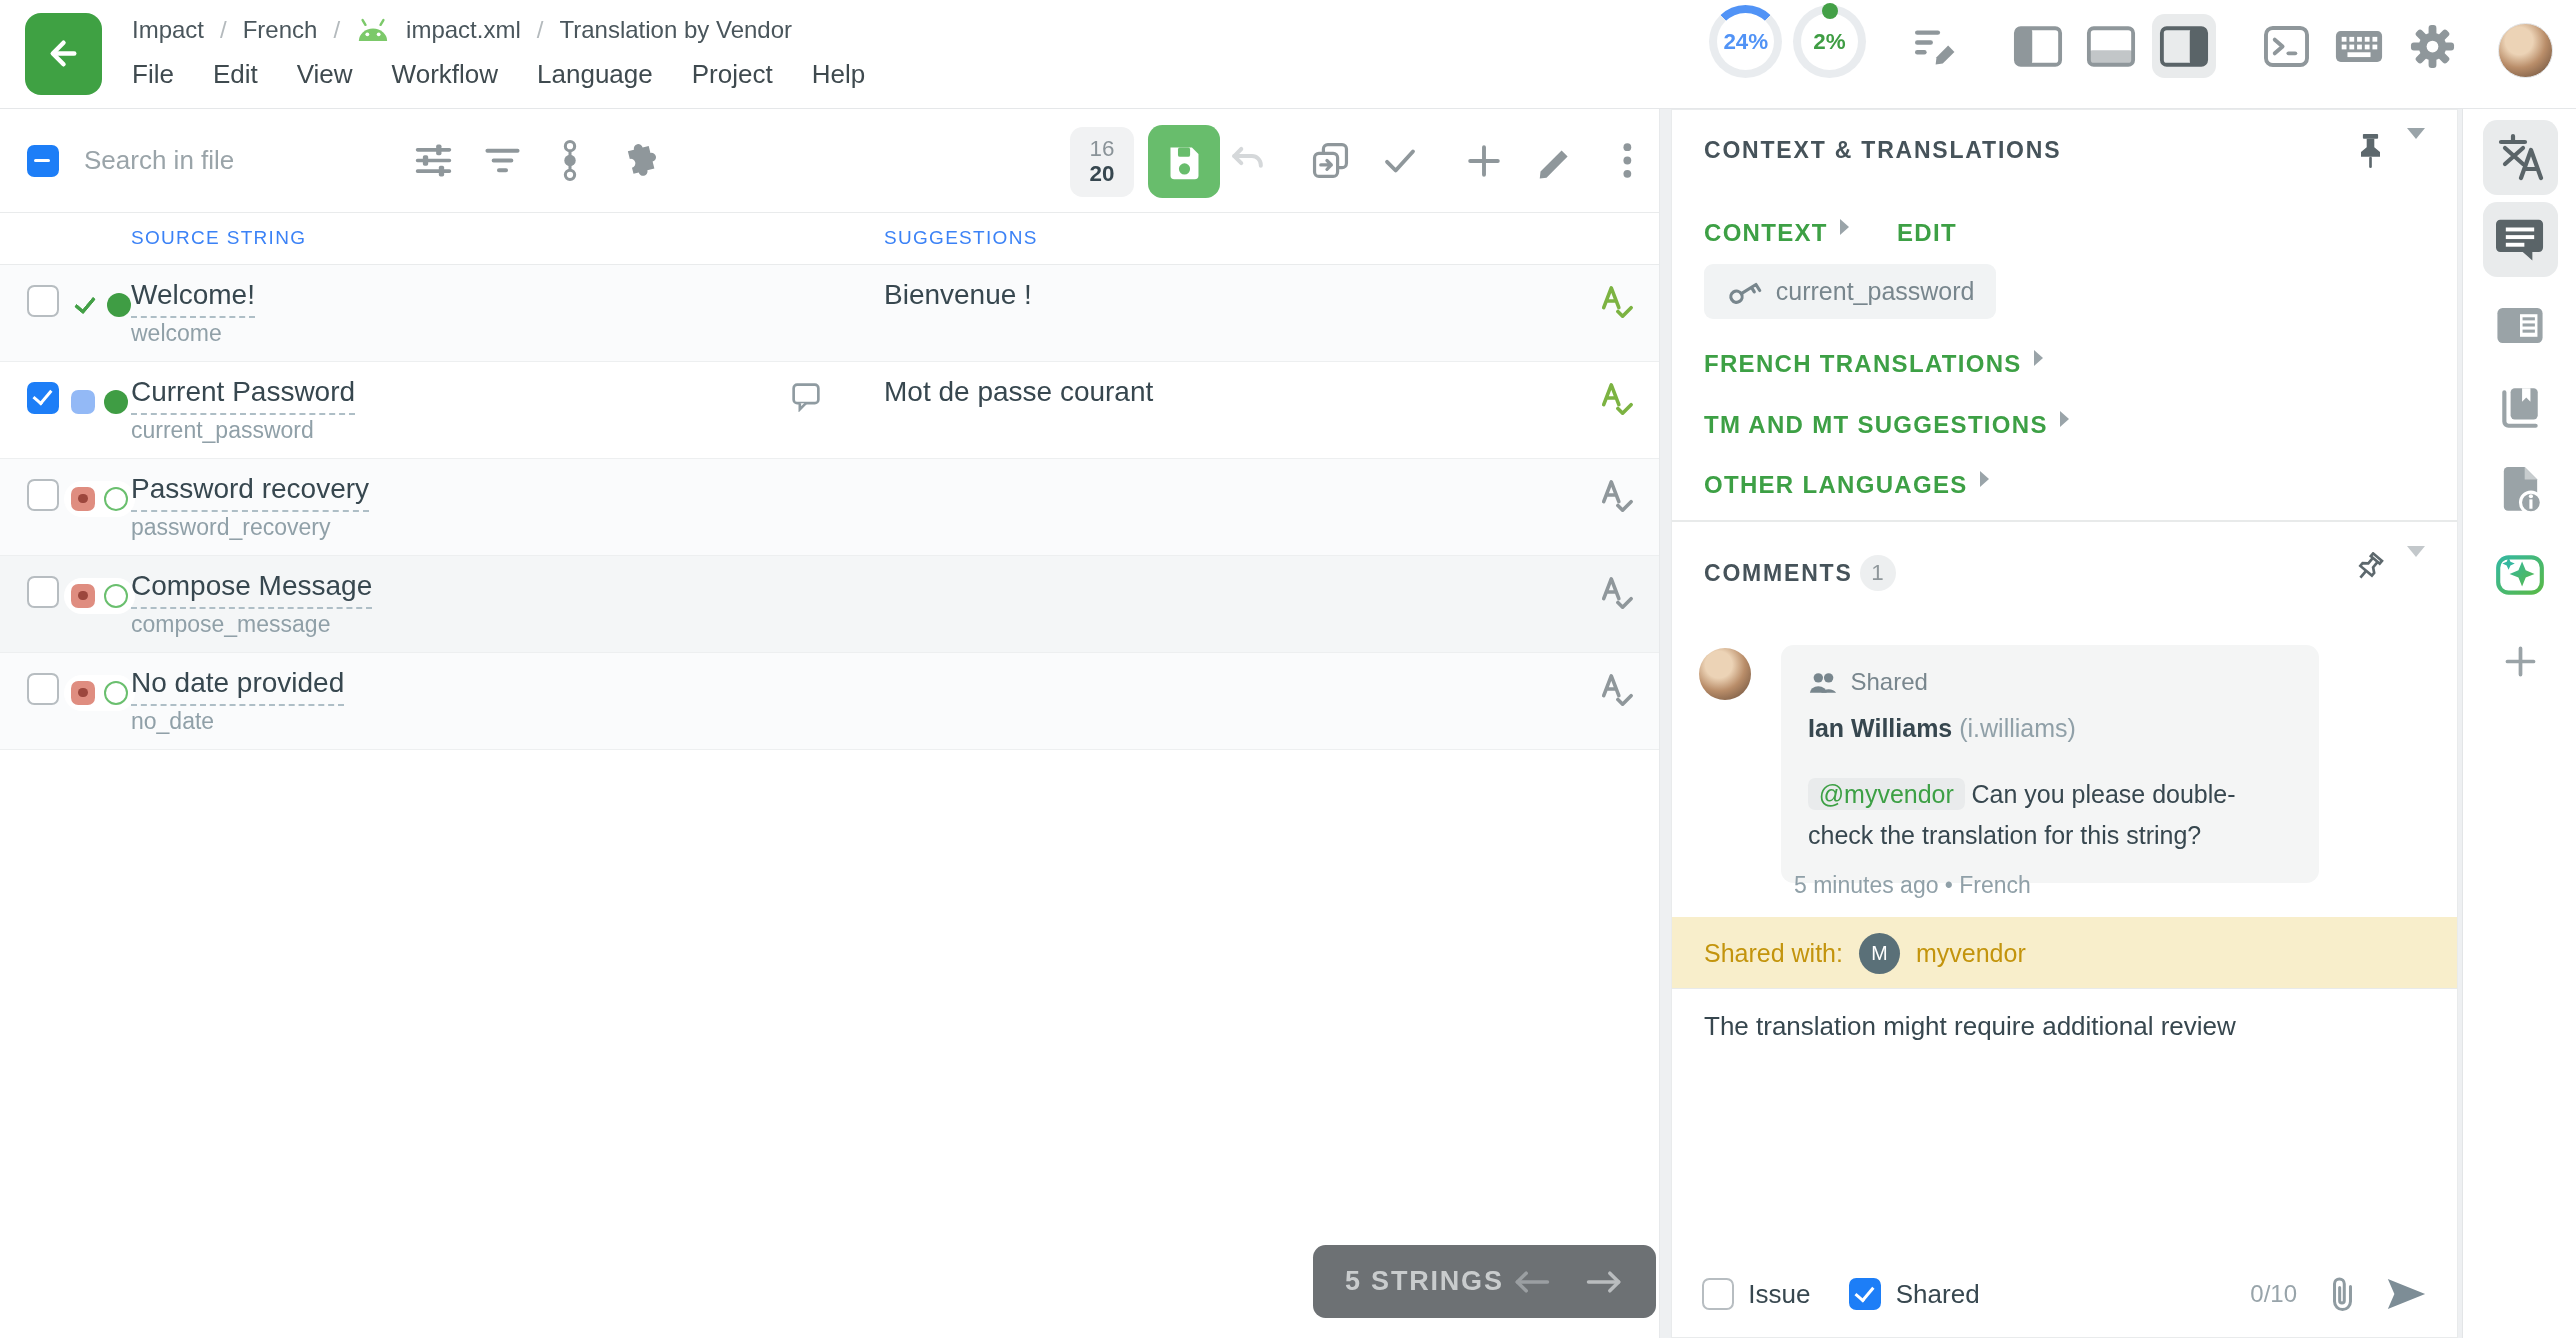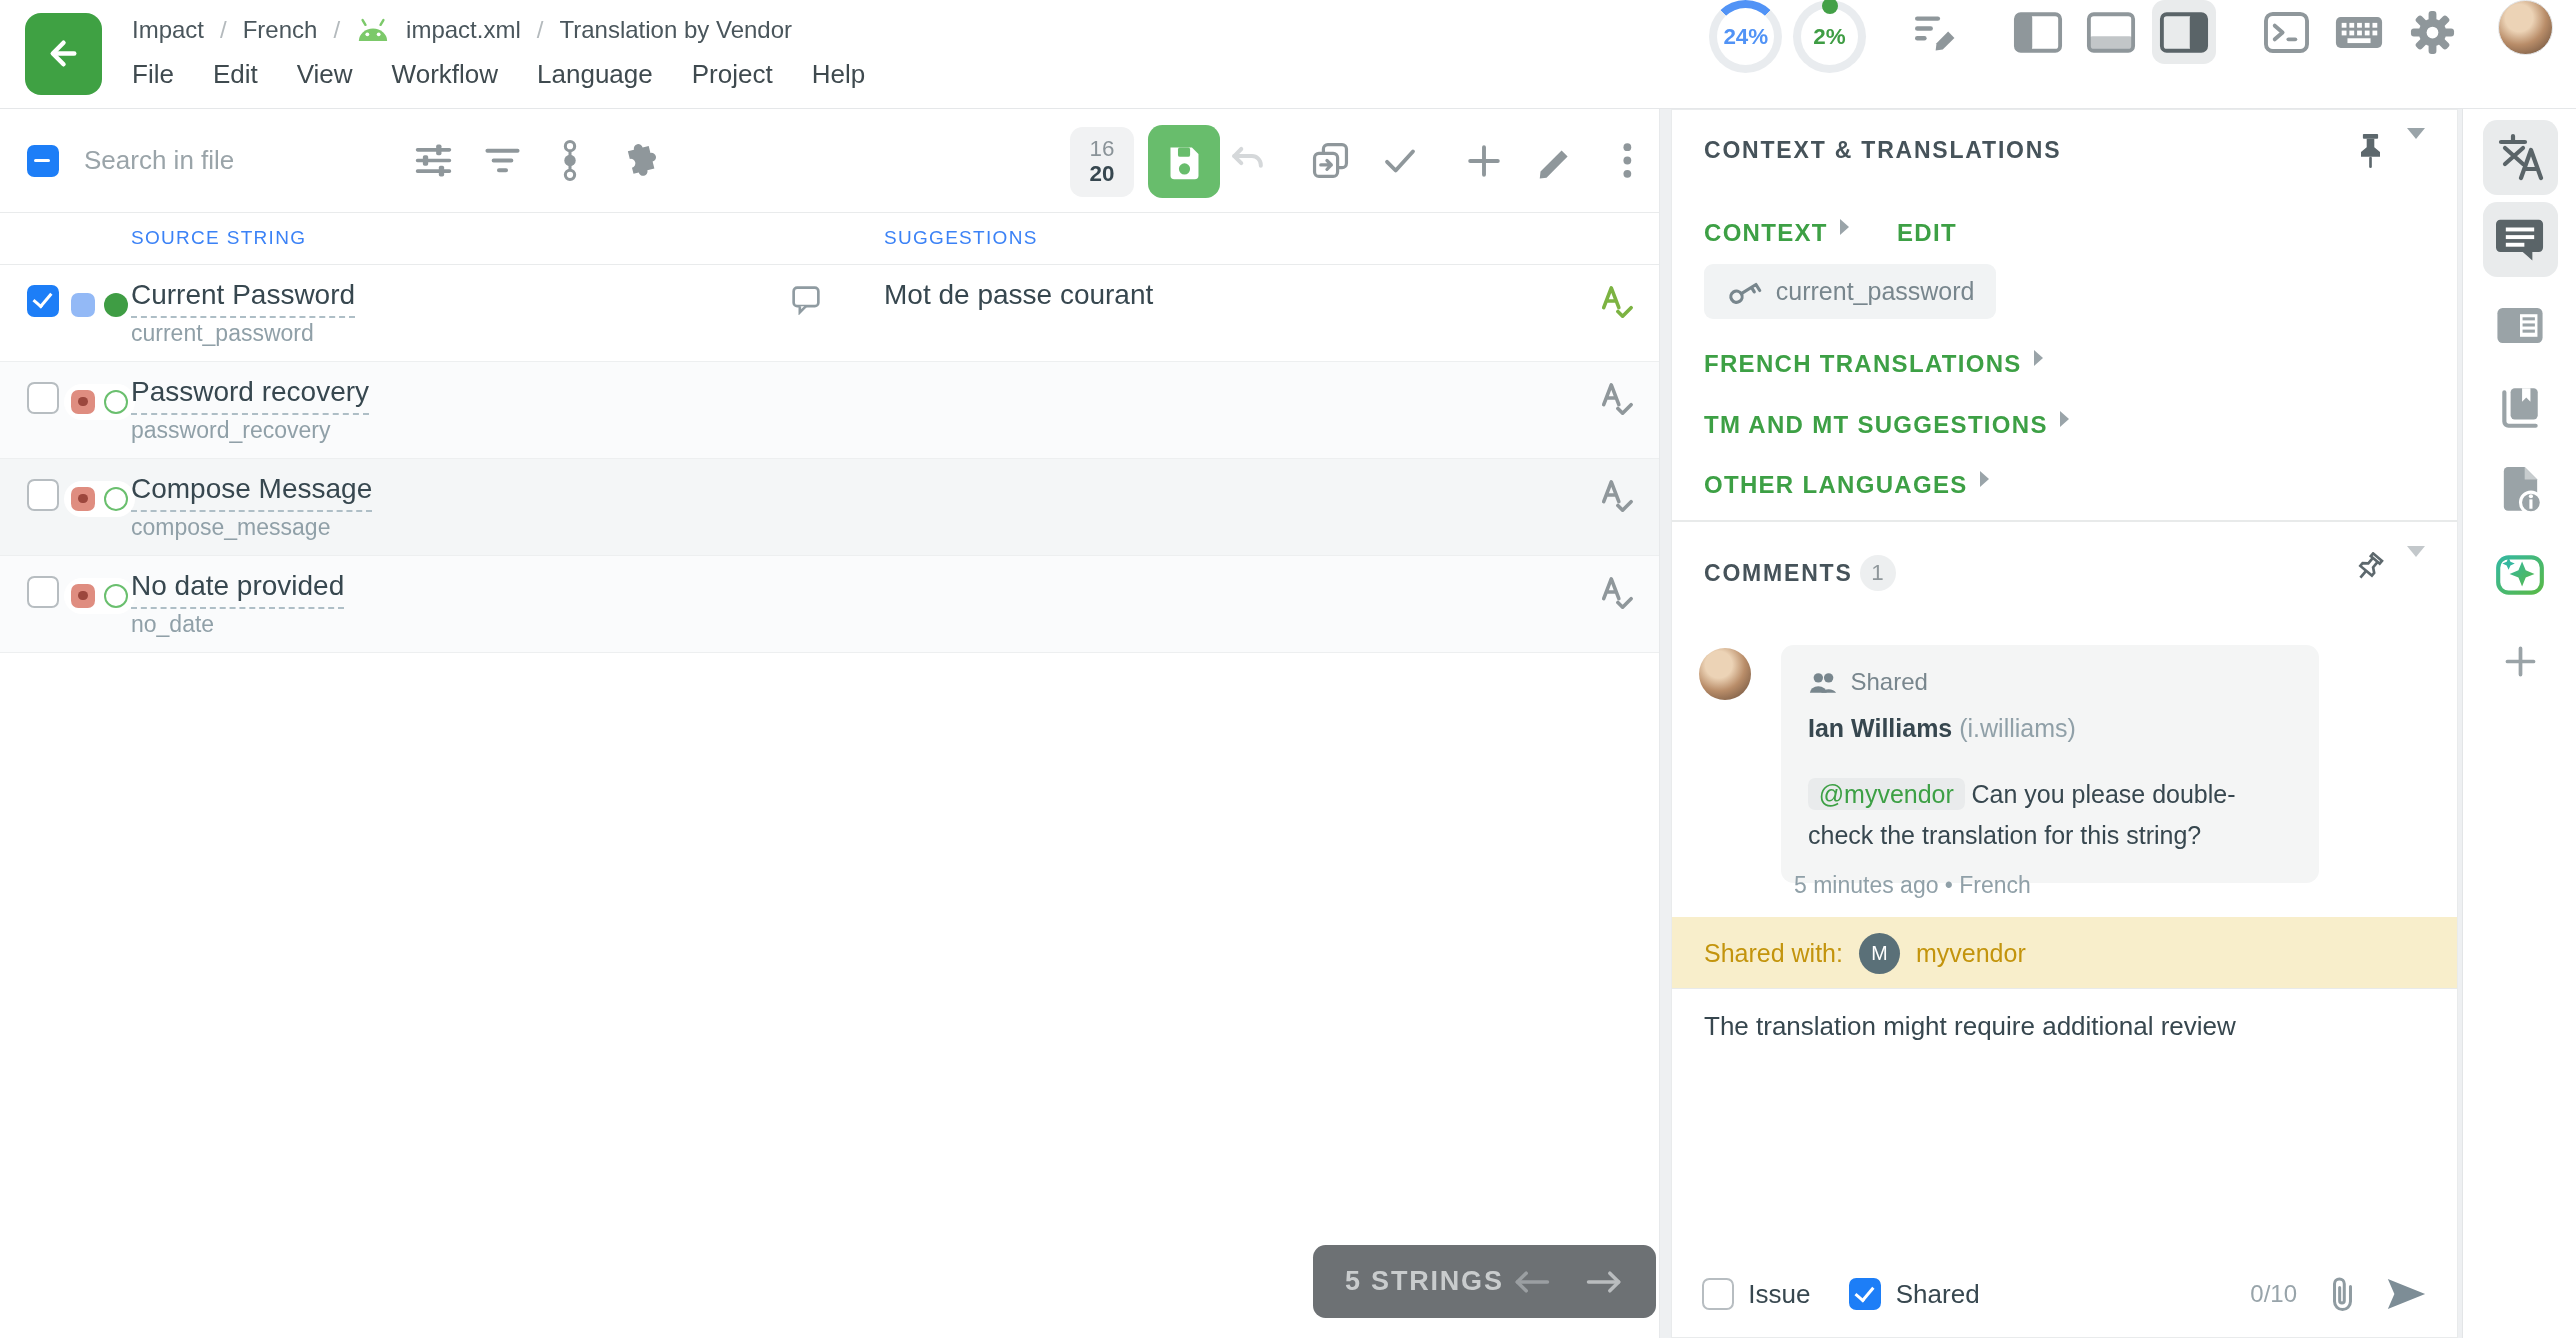--- a/index.html
+++ b/index.html
@@ -7,21 +7,21 @@
   body{font-family:"Liberation Sans",sans-serif;background:#eef0f2;position:relative;overflow:hidden;color:#37474f}
   svg{display:block}
 
   
   .topbar{position:absolute;left:0;top:0;width:2576px;height:109px;background:#fff;border-bottom:1.8px solid #e5e7e9;z-index:5}
   .backbtn{position:absolute;left:25px;top:12.5px;width:77px;height:82px;background:#3fa143;border:none;border-radius:16px;cursor:pointer;display:flex;align-items:center;justify-content:center}
   .crumbs{position:absolute;left:132px;top:16px;font-size:24px;color:#4a565c;display:flex;align-items:center;gap:16px;white-space:nowrap}
   .crumbs .sep{color:#b4babd}
   .menus{position:absolute;left:132px;top:59px;display:flex;gap:39px;font-size:26px;color:#3f4a4f}
   .menus span{cursor:pointer}
-  .topright{position:absolute;right:23px;top:0;height:78px;display:flex;align-items:flex-start}
+  .topright{position:absolute;right:23px;top:0;height:78px;display:flex;align-items:flex-end}
   .ring{width:73px;height:73px;border-radius:50%;position:relative;display:flex;align-items:center;justify-content:center}
   .ring::before{content:"";position:absolute;inset:8px;background:#fff;border-radius:50%}
   .ring .pv{position:relative;font-size:22.4px;font-weight:bold;z-index:1}
   .ring.blue{background:conic-gradient(from -43deg,#5193f6 0 86deg,#e9ecef 86deg 360deg);margin-right:10.7px}
   .ring.blue .pv{color:#5193f6}
   .ring.green{background:#e9ecef}
   .ring.green .pv{color:#3f9d44}
   .ring.green::after{content:"";position:absolute;top:-1.8px;left:50%;margin-left:-8px;width:16px;height:16px;border-radius:50%;background:#43a047}
   .tico{width:64px;height:64px;display:flex;align-items:center;justify-content:center;border-radius:12.5px;cursor:pointer;color:#8f979b}
   .tico.active{background:#e9ebec;color:#5a6468}
@@ -325,20 +325,37 @@
           <circle cx="6" cy="37" r="4.4"></circle>
         </svg>
     </span>
   </div>
 
   <div class="thead">
     <span class="h1">SOURCE STRING</span>
     <span class="h2">SUGGESTIONS</span>
   </div>
 
+  <div class="strow bg-a" data-status="approved">
+    <span class="cb row-cb" data-checked="false"></span>
+    <span class="stwrap">
+        <i class="s-check"></i>
+        <i class="s-dot"></i>
+      </span>
+    <span class="src">Welcome!</span>
+    <span class="skey">welcome</span>
+
+    <span class="trans">Bienvenue !</span>
+    <span class="qa" data-qa="green">
+        <svg width="34" height="38" viewBox="0 0 36 40" fill="none" stroke="currentColor" stroke-width="3.8" stroke-linecap="round" stroke-linejoin="round">
+          <path d="M5 26 13 5l8 21M8 19h10"></path>
+          <path d="m20 30 5 5 9-9"></path>
+        </svg>
+      </span>
+  </div>
 
   <div class="strow bg-w" data-status="translated">
     <span class="cb row-cb" data-checked="true"></span>
     <span class="stwrap">
         <i class="s-blue"></i>
         <i class="s-dot"></i>
       </span>
     <span class="src">Current Password</span>
     <span class="skey">current_password</span>
     <span class="bubble" data-comment="true">

